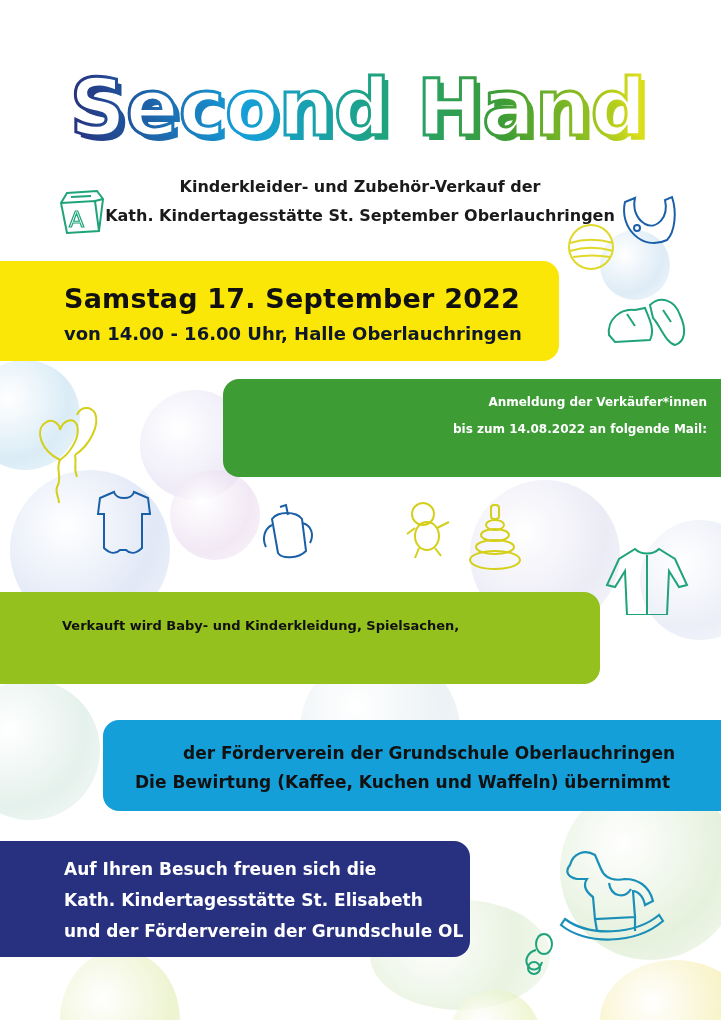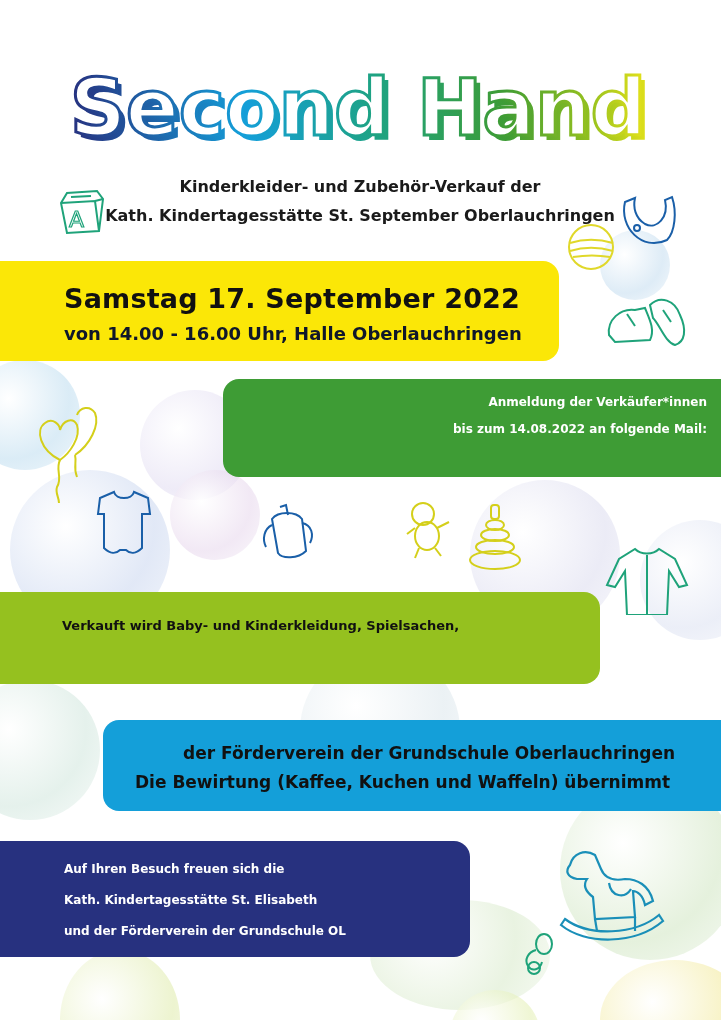--- a/index.html
+++ b/index.html
@@ -20,21 +20,21 @@
   .box-yellow { left:-20px; top:261px; width:579px; height:100px; background:#fbe707; border-radius:0 16px 16px 0; }
   .box-yellow .l1 { position:absolute; left:84px; top:22px; font-size:27px; font-weight:bold; color:#111; letter-spacing:0.2px; }
   .box-yellow .l2 { position:absolute; left:84px; top:62px; font-size:18px; color:#0f172a; font-weight:600; }
   .box-green { left:223px; top:379px; width:520px; height:98px; background:#3e9c35; border-radius:16px 0 0 16px; color:#fff; }
   .box-green .t { position:absolute; right:36px; top:10px; text-align:right; font-size:12px; line-height:27px; font-weight:600; }
   .box-lime { left:-20px; top:592px; width:620px; height:92px; background:#95c11f; border-radius:0 16px 16px 0; }
   .box-lime .t { position:absolute; left:82px; top:19px; font-size:13px; line-height:29px; color:#111; font-weight:600; }
   .box-blue { left:103px; top:720px; width:640px; height:91px; background:#149fd9; border-radius:16px 0 0 16px; }
   .box-blue .t { position:absolute; left:32px; top:19px; font-size:17px; line-height:29px; color:#111; font-weight:600; }
   .box-navy { left:-20px; top:841px; width:490px; height:116px; background:#27317f; border-radius:0 16px 16px 0; color:#fff; }
-  .box-navy .t { position:absolute; left:84px; top:13px; font-size:12px; line-height:31px; font-weight:600; }
+  .box-navy .t { position:absolute; left:84px; top:13px; font-size:17px; line-height:31px; font-weight:600; }
   .icon { position:absolute; }
 </style>
 </head>
 <body>
 
 <div>
   <div class="bubble" style="left:-30px;top:360px;width:110px;height:110px;background:radial-gradient(circle at 35% 35%,rgba(255,255,255,.9),rgba(150,200,230,.35) 60%,rgba(150,200,230,.15));"></div>
   <div class="bubble" style="left:10px;top:470px;width:160px;height:160px;background:radial-gradient(circle at 35% 35%,rgba(255,255,255,.9),rgba(170,190,230,.35) 60%,rgba(170,190,230,.15));"></div>
   <div class="bubble" style="left:140px;top:390px;width:110px;height:110px;background:radial-gradient(circle at 35% 35%,rgba(255,255,255,.9),rgba(200,190,230,.3) 60%,rgba(200,190,230,.1));"></div>
   <div class="bubble" style="left:170px;top:470px;width:90px;height:90px;background:radial-gradient(circle at 35% 35%,rgba(255,255,255,.9),rgba(210,180,220,.3) 60%,rgba(210,180,220,.1));"></div>

